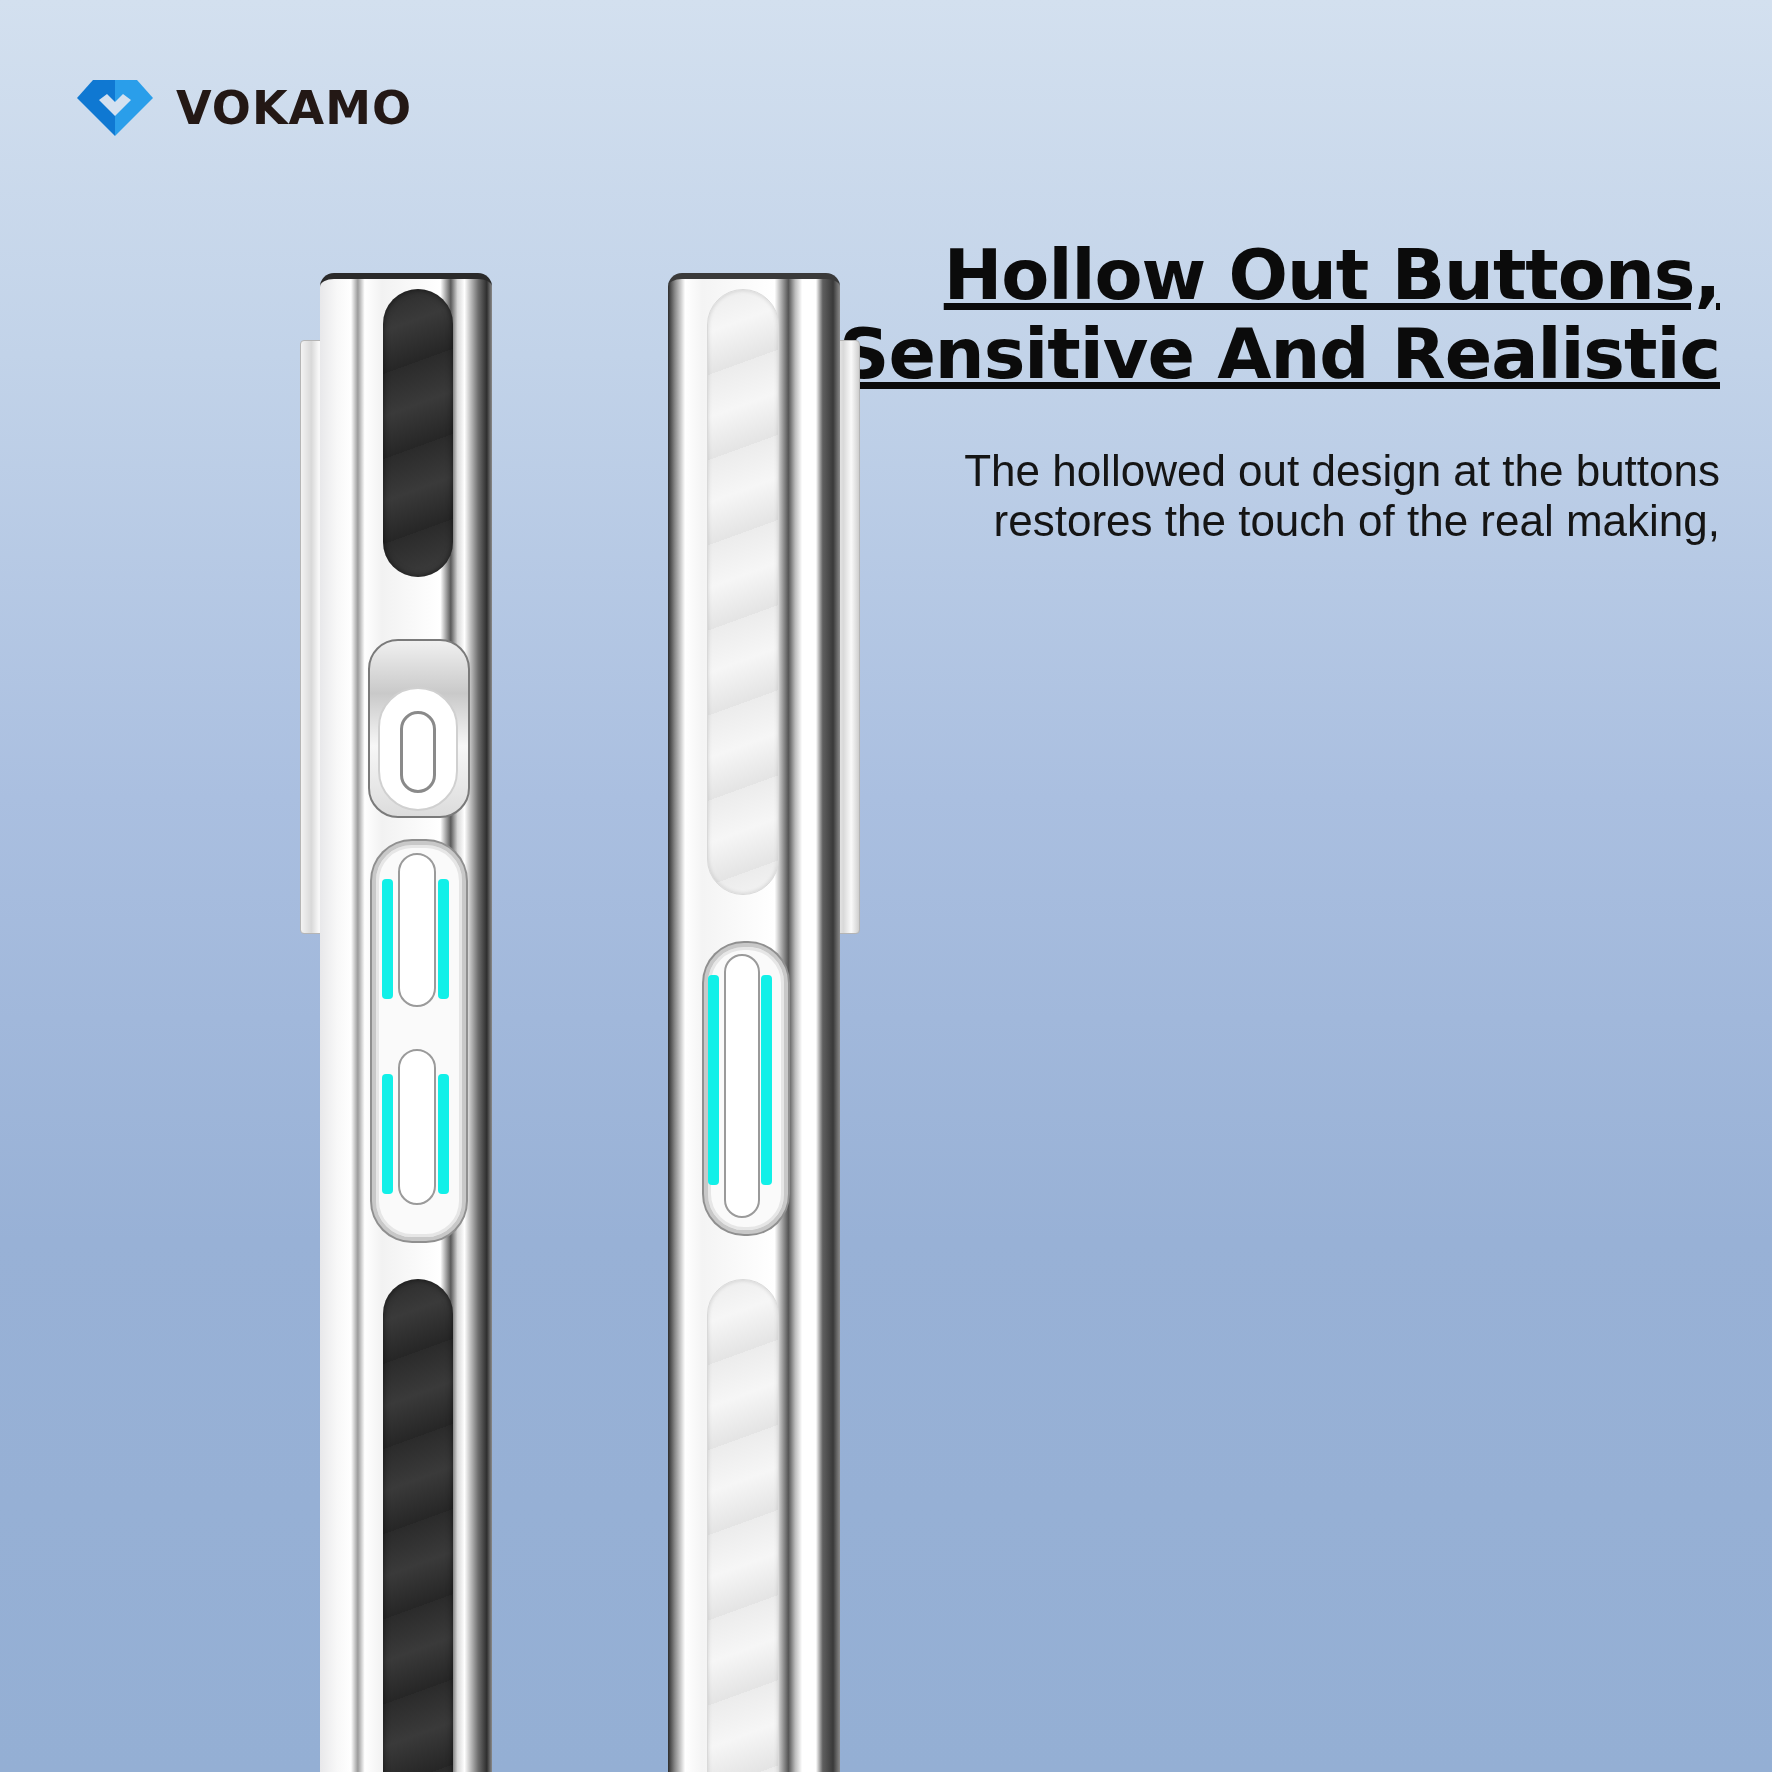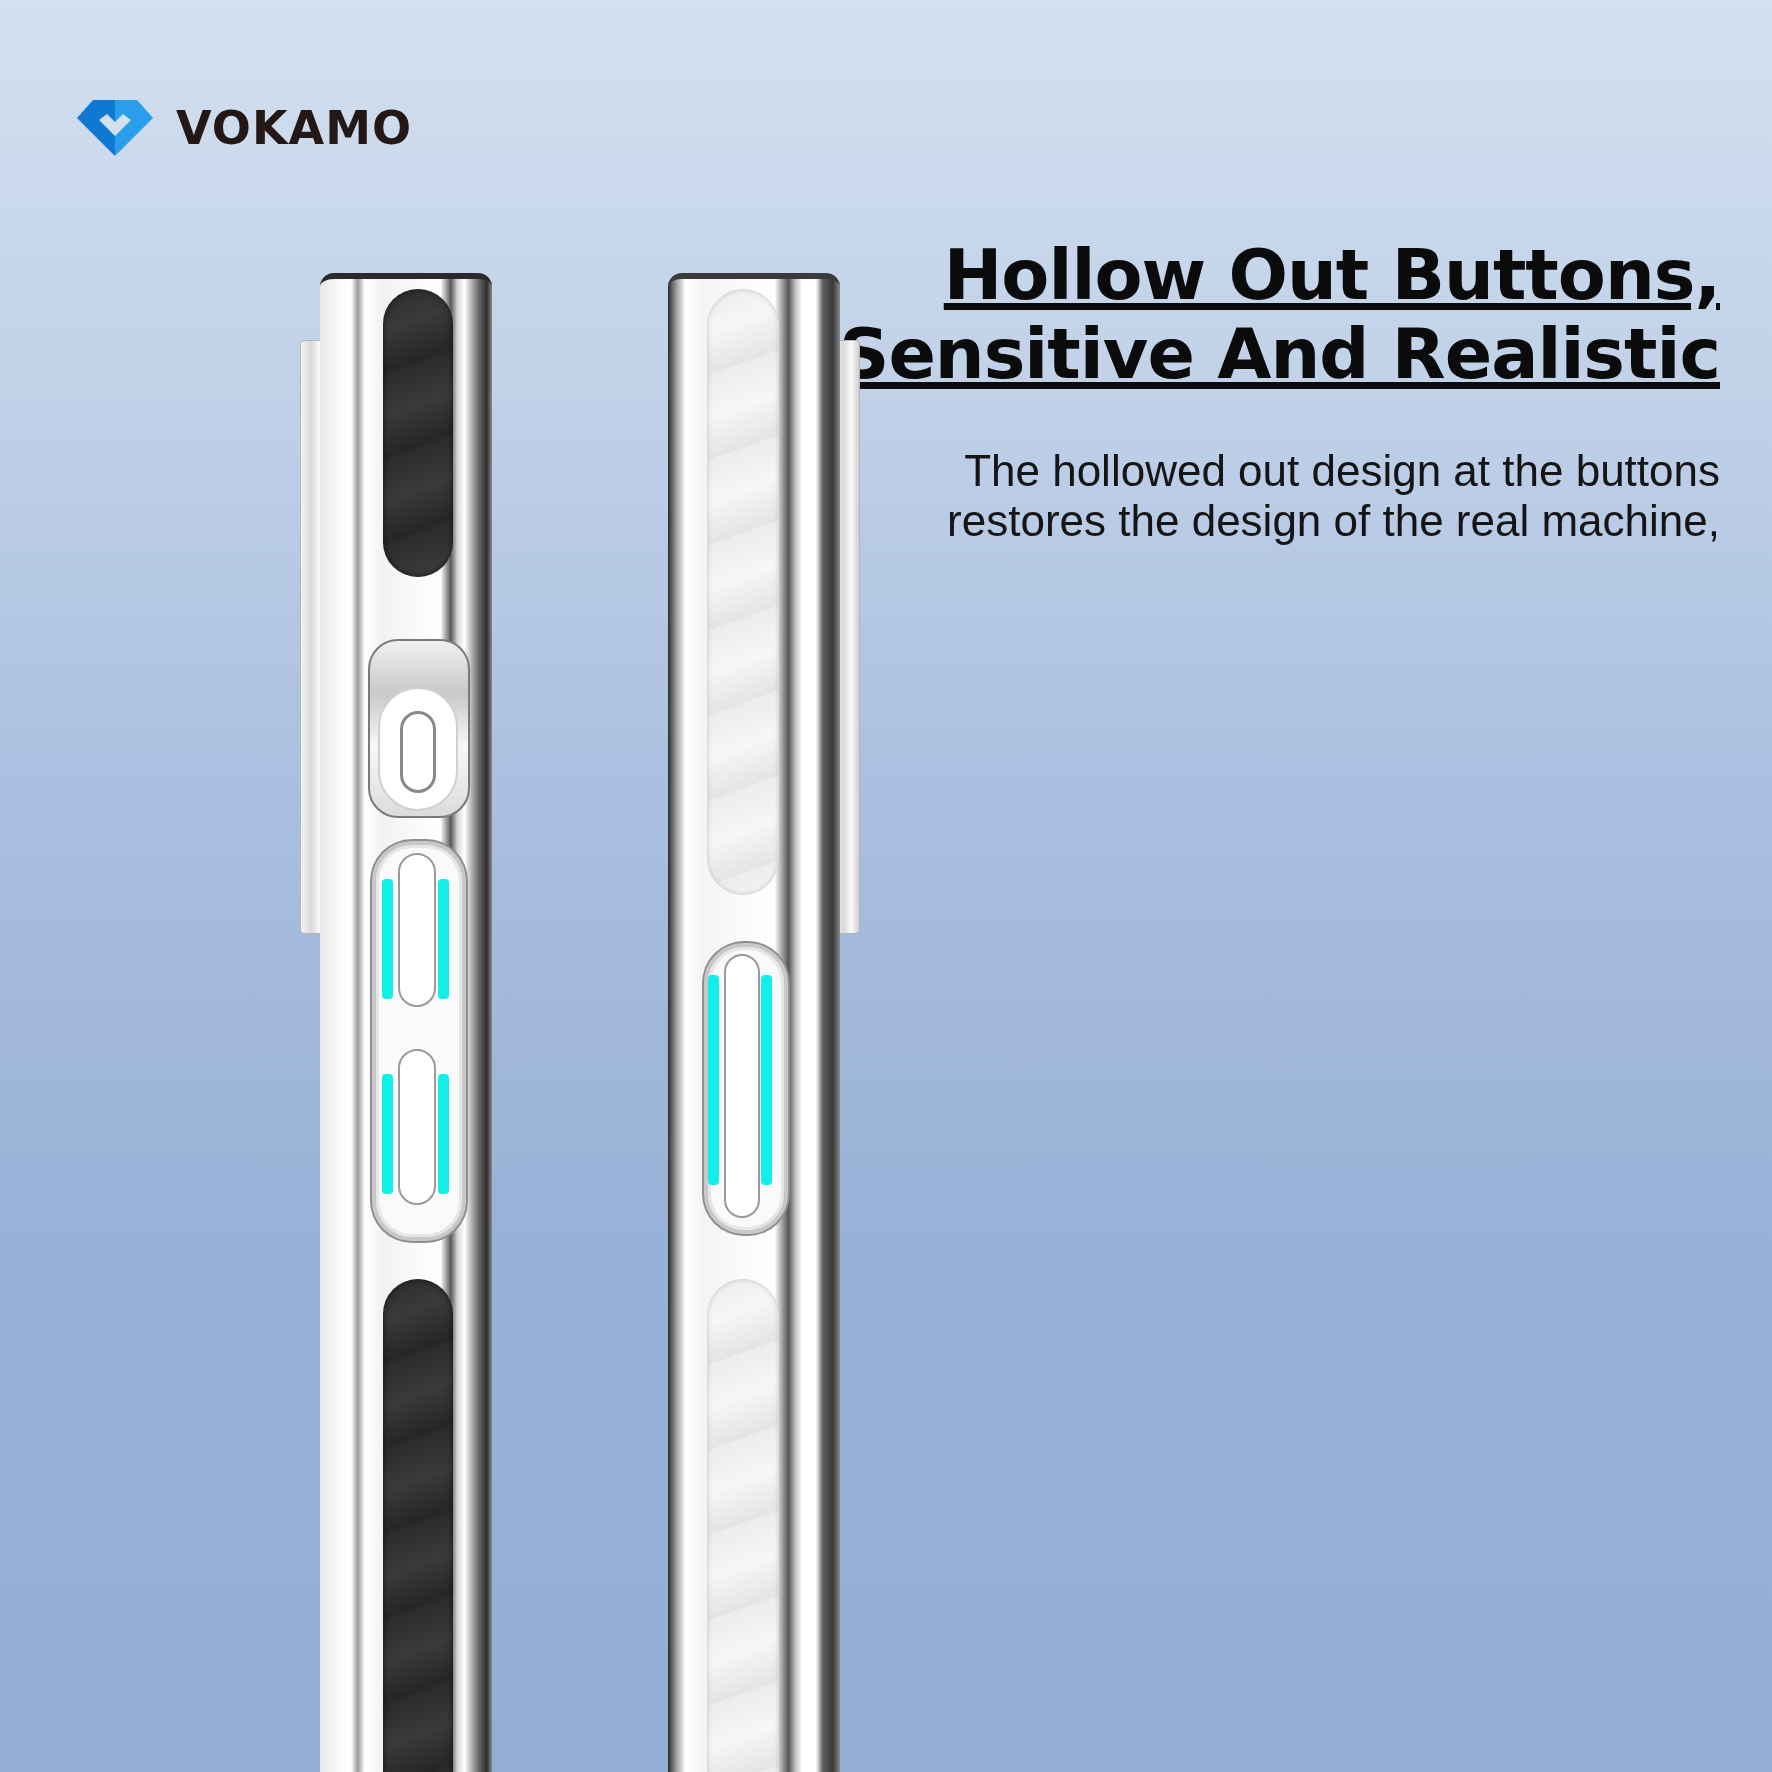--- a/index.html
+++ b/index.html
@@ -1,21 +1,21 @@
 <!DOCTYPE html>
 <html><head>
 <meta charset="utf-8">
 <style>
   html, body { margin: 0; padding: 0; }
   body {
     width: 1772px; height: 1772px; overflow: hidden; position: relative;
     background: linear-gradient(to bottom, #d3e0ef 0%, #c2d3e9 20%, #aabfe0 45%, #98b1d6 70%, #94afd4 100%);
     font-family: "Liberation Sans", sans-serif;
   }
-  .logo { position: absolute; left: 77px; top: 80px; display: flex; align-items: center; margin-top: 20px; }
+  .logo { position: absolute; left: 77px; top: 80px; display: flex; align-items: center; }
   .logo-icon { width: 76px; height: 56px; }
   .logo-text {
     position: absolute; left: 99px; top: 0px; font-family: "DejaVu Sans", sans-serif;
     font-weight: bold; font-size: 46px; color: #231815; letter-spacing: 1px; line-height: 56px; white-space: nowrap;
   }
   .headline {
     position: absolute; right: 52px; top: 236px; text-align: right;
     font-family: "DejaVu Sans", sans-serif; font-weight: bold; font-size: 70px; line-height: 79px;
     color: #0b0b0b; letter-spacing: -1px; white-space: nowrap; text-decoration: underline;
   }
@@ -74,21 +74,21 @@
   <span class="logo-text">VOKAMO</span>
 </div>
 
 <div class="headline">
   <div>Hollow Out Buttons,</div>
   <div>Sensitive And Realistic</div>
 </div>
 
 <div class="body-copy">
   <div>The hollowed out design at the buttons</div>
-  <div>restores the design of the real machine,</div>
+  <div>restores the touch of the real making,</div>
 </div>
 
 <div class="phone phone-left" style="left:320px;">
   <div class="bump"></div>
   <div class="frame">
     <div class="slot slot-dark" style="left:63px; top:10px; width:70px; height:288px;"></div>
 
     <div class="cam-btn-housing" style="left:48px; top:360px; width:98px; height:175px;"></div>
     <div class="cam-ring" style="left:58px; top:408px; width:76px; height:120px;"></div>
     <div class="cam-key" style="left:80px; top:432px; width:30px; height:76px;"></div>

